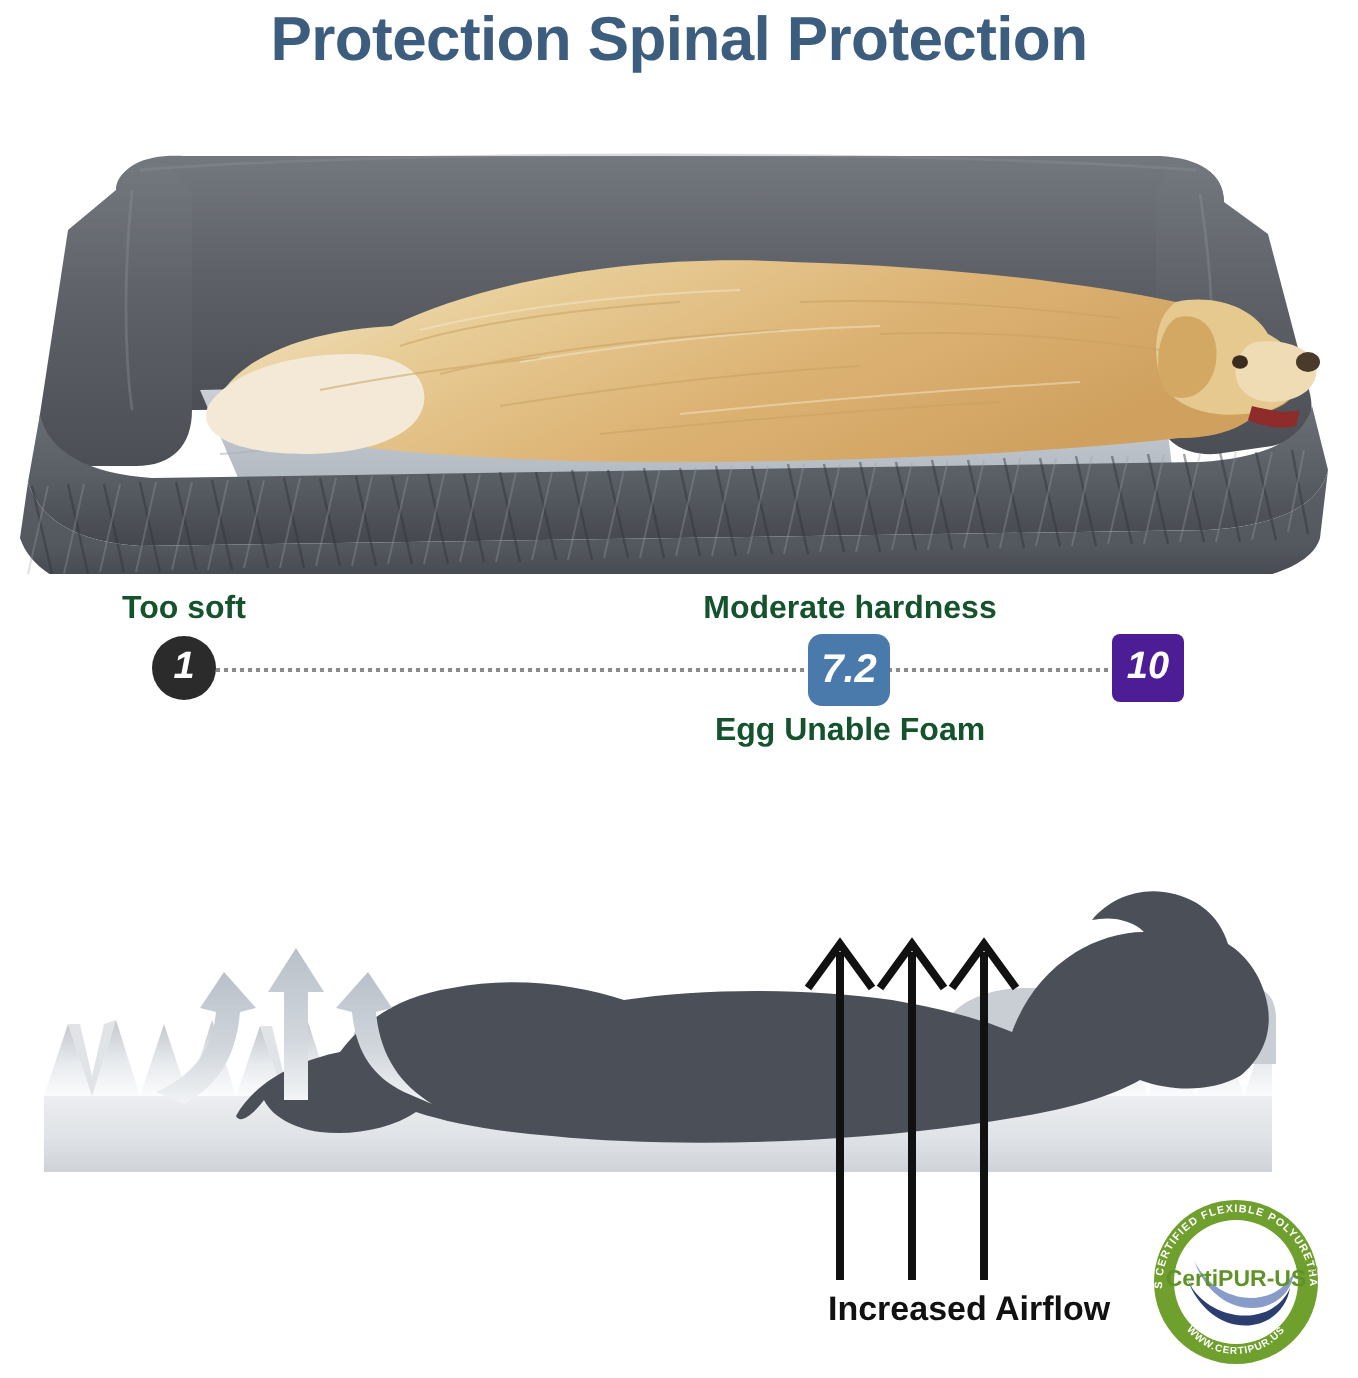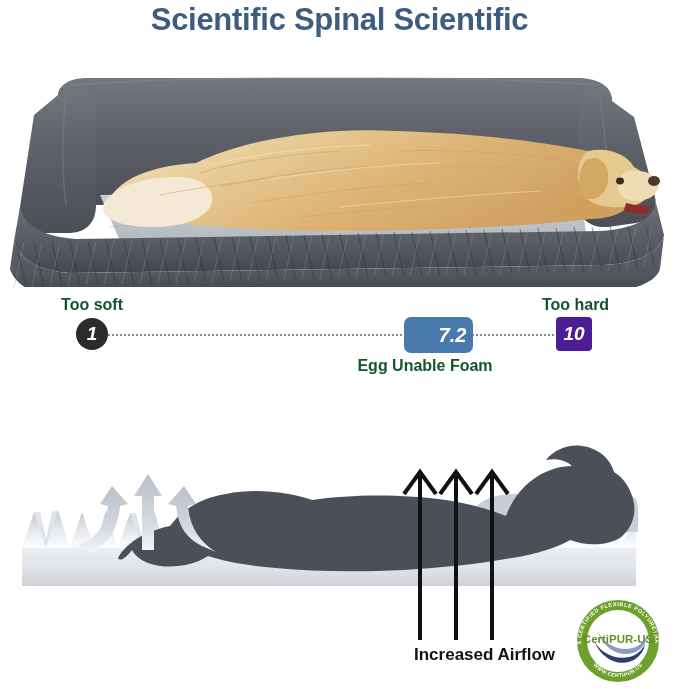--- a/index.html
+++ b/index.html
@@ -72,21 +72,20 @@
     border-radius: 50%;
     background: #2b2b2b;
     font-size: 19px;
   }
   .marker-72 {
     left: 404px; top: 317px;
     width: 41px; height: 36px;
     border-radius: 7px;
     background: #4a7aab;
     font-size: 20px;
-    padding-left: 28px;
   }
   .marker-10 {
     left: 556px; top: 317px;
     width: 36px; height: 34px;
     border-radius: 4px;
     background: #4c1d95;
     font-size: 19px;
   }
   .scale-label {
     position: absolute;
@@ -128,21 +127,21 @@
     left: 571px; top: 598px;
     width: 94px; height: 86px;
   }
   .badge svg { display: block; }
 </style>
 </head>
 <body>
 
 <div class="page">
 
-  <div class="title">Scientific Spinal Scientific</div>
+  <div class="title">Protection Spinal Protection</div>
 
   <div class="photo">
     <svg width="679" height="232" viewBox="0 0 679 232" xmlns="http://www.w3.org/2000/svg">
       <defs>
         <linearGradient id="bolsterG" x1="0" y1="0" x2="0" y2="1">
           <stop offset="0%" stop-color="#73777e"></stop>
           <stop offset="45%" stop-color="#5e6268"></stop>
           <stop offset="100%" stop-color="#4b4f55"></stop>
         </linearGradient>
         <linearGradient id="baseG" x1="0" y1="0" x2="0" y2="1">
@@ -280,24 +279,24 @@
     </svg>
   </div>
 
   <div class="scale"></div>
 
   <div class="scale-line"></div>
 
   <div class="scale-label lbl-toosoft">Too soft</div>
   <div class="marker marker-1">1</div>
 
+  <div class="scale-label lbl-moderate">Moderate hardness</div>
   <div class="marker marker-72">7.2</div>
   <div class="scale-label lbl-egg">Egg Unable Foam</div>
 
-  <div class="scale-label lbl-toohard">Too hard</div>
   <div class="marker marker-10">10</div>
 
   <div class="diagram">
     <svg width="679" height="240" viewBox="0 0 679 240" xmlns="http://www.w3.org/2000/svg">
       <defs>
         <linearGradient id="foamBase" x1="0" y1="0" x2="0" y2="1">
           <stop offset="0%" stop-color="#eceef1"></stop>
           <stop offset="55%" stop-color="#dfe2e6"></stop>
           <stop offset="100%" stop-color="#cfd3d8"></stop>
         </linearGradient>

